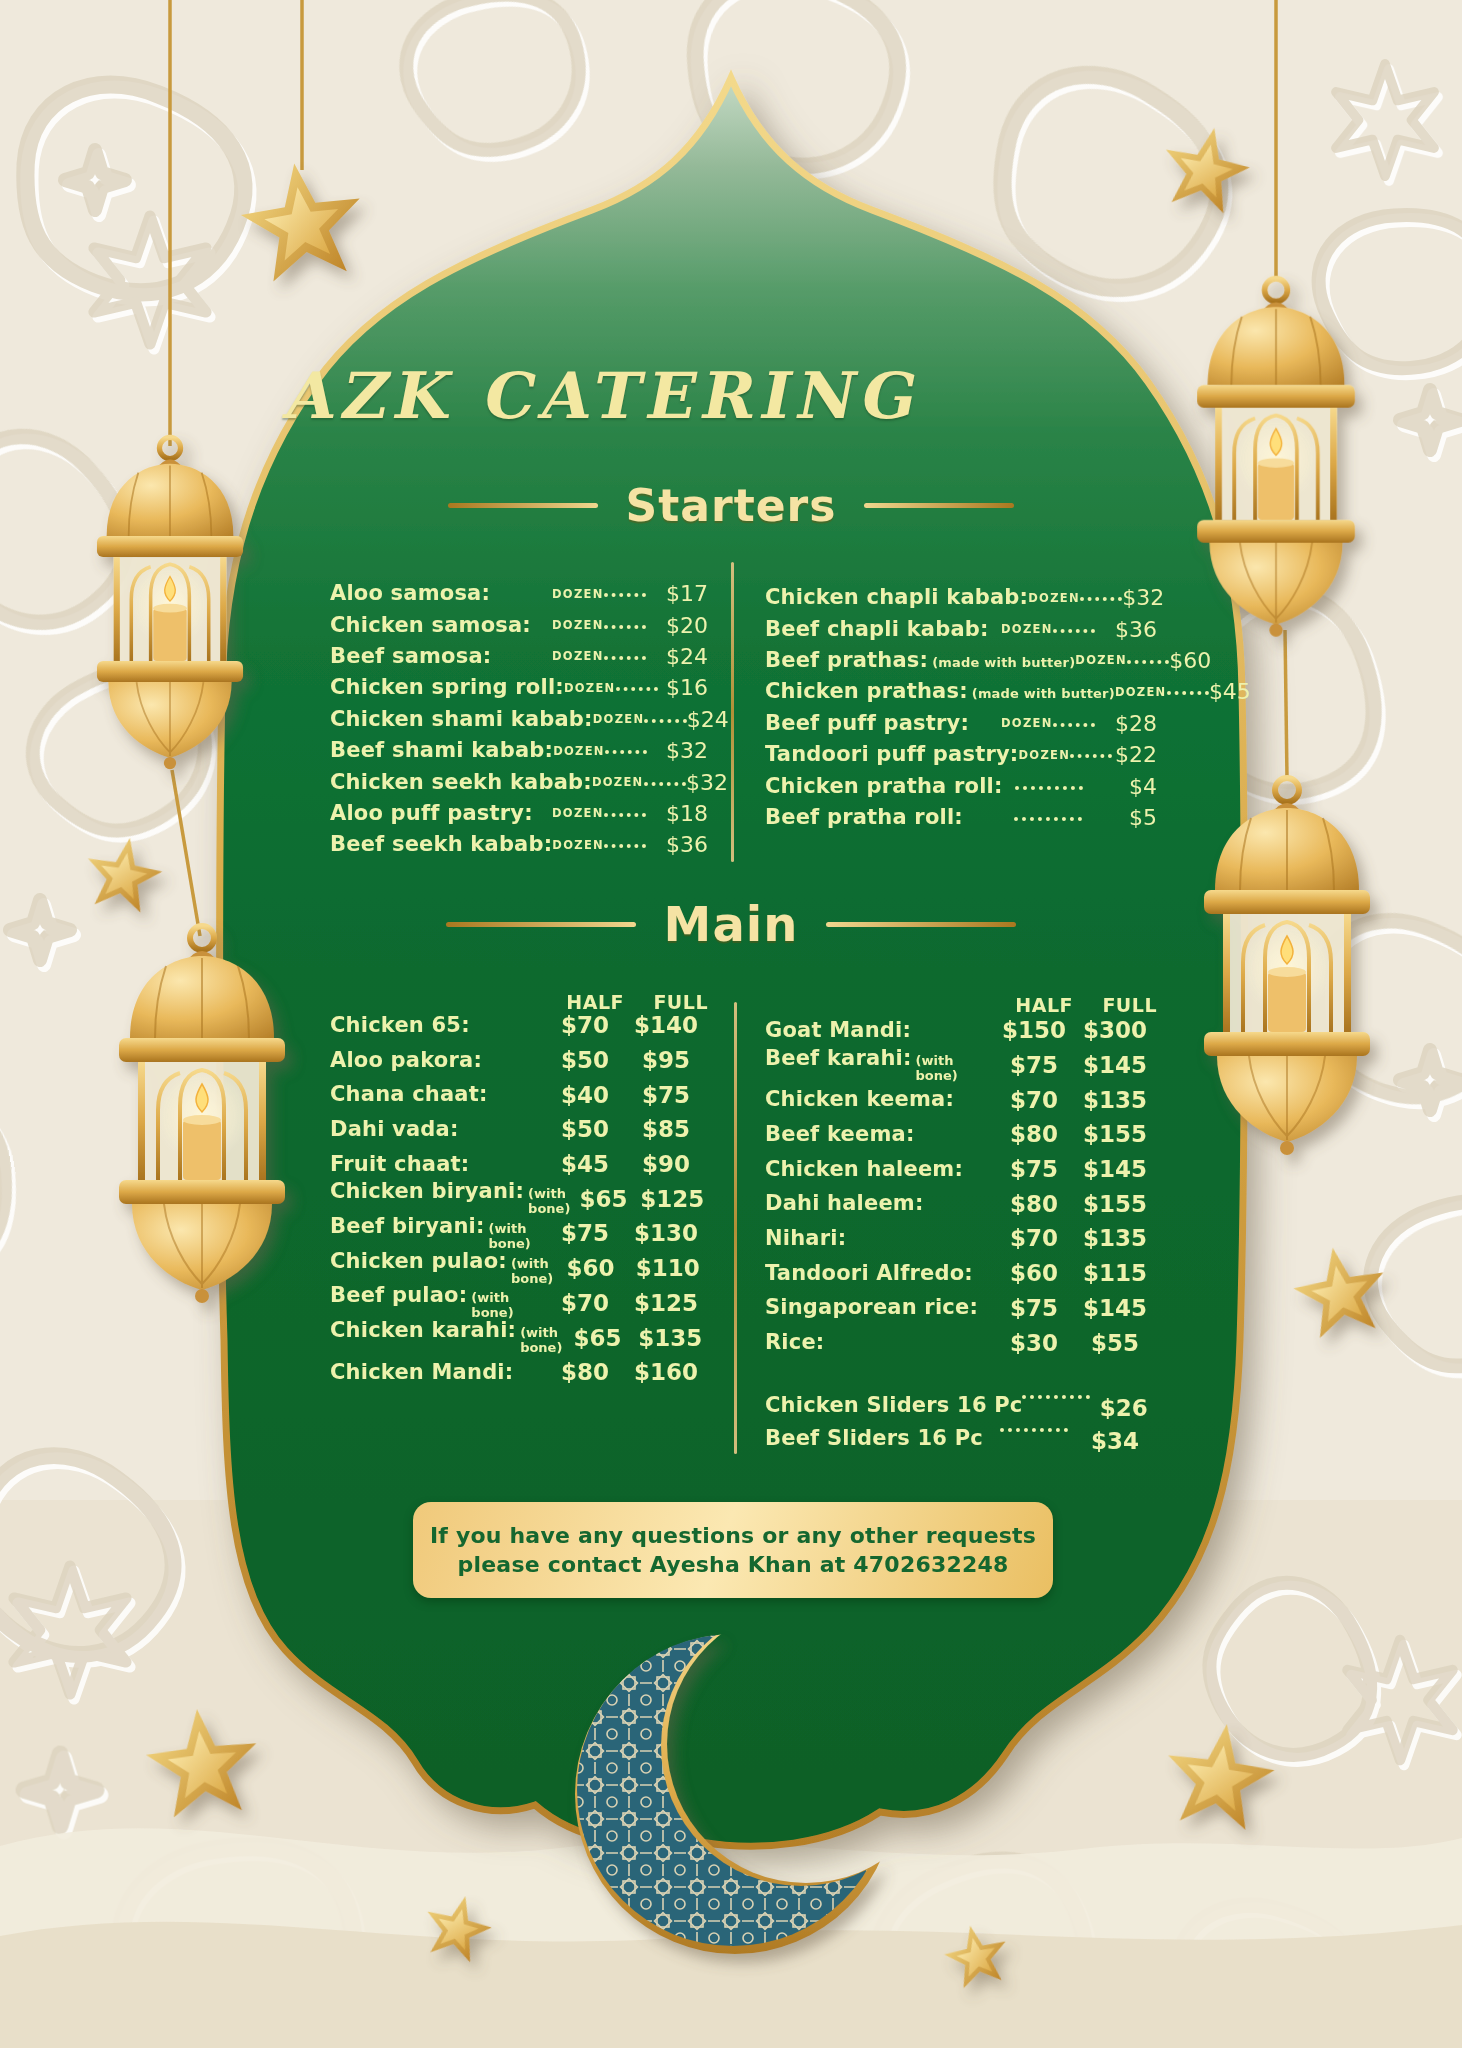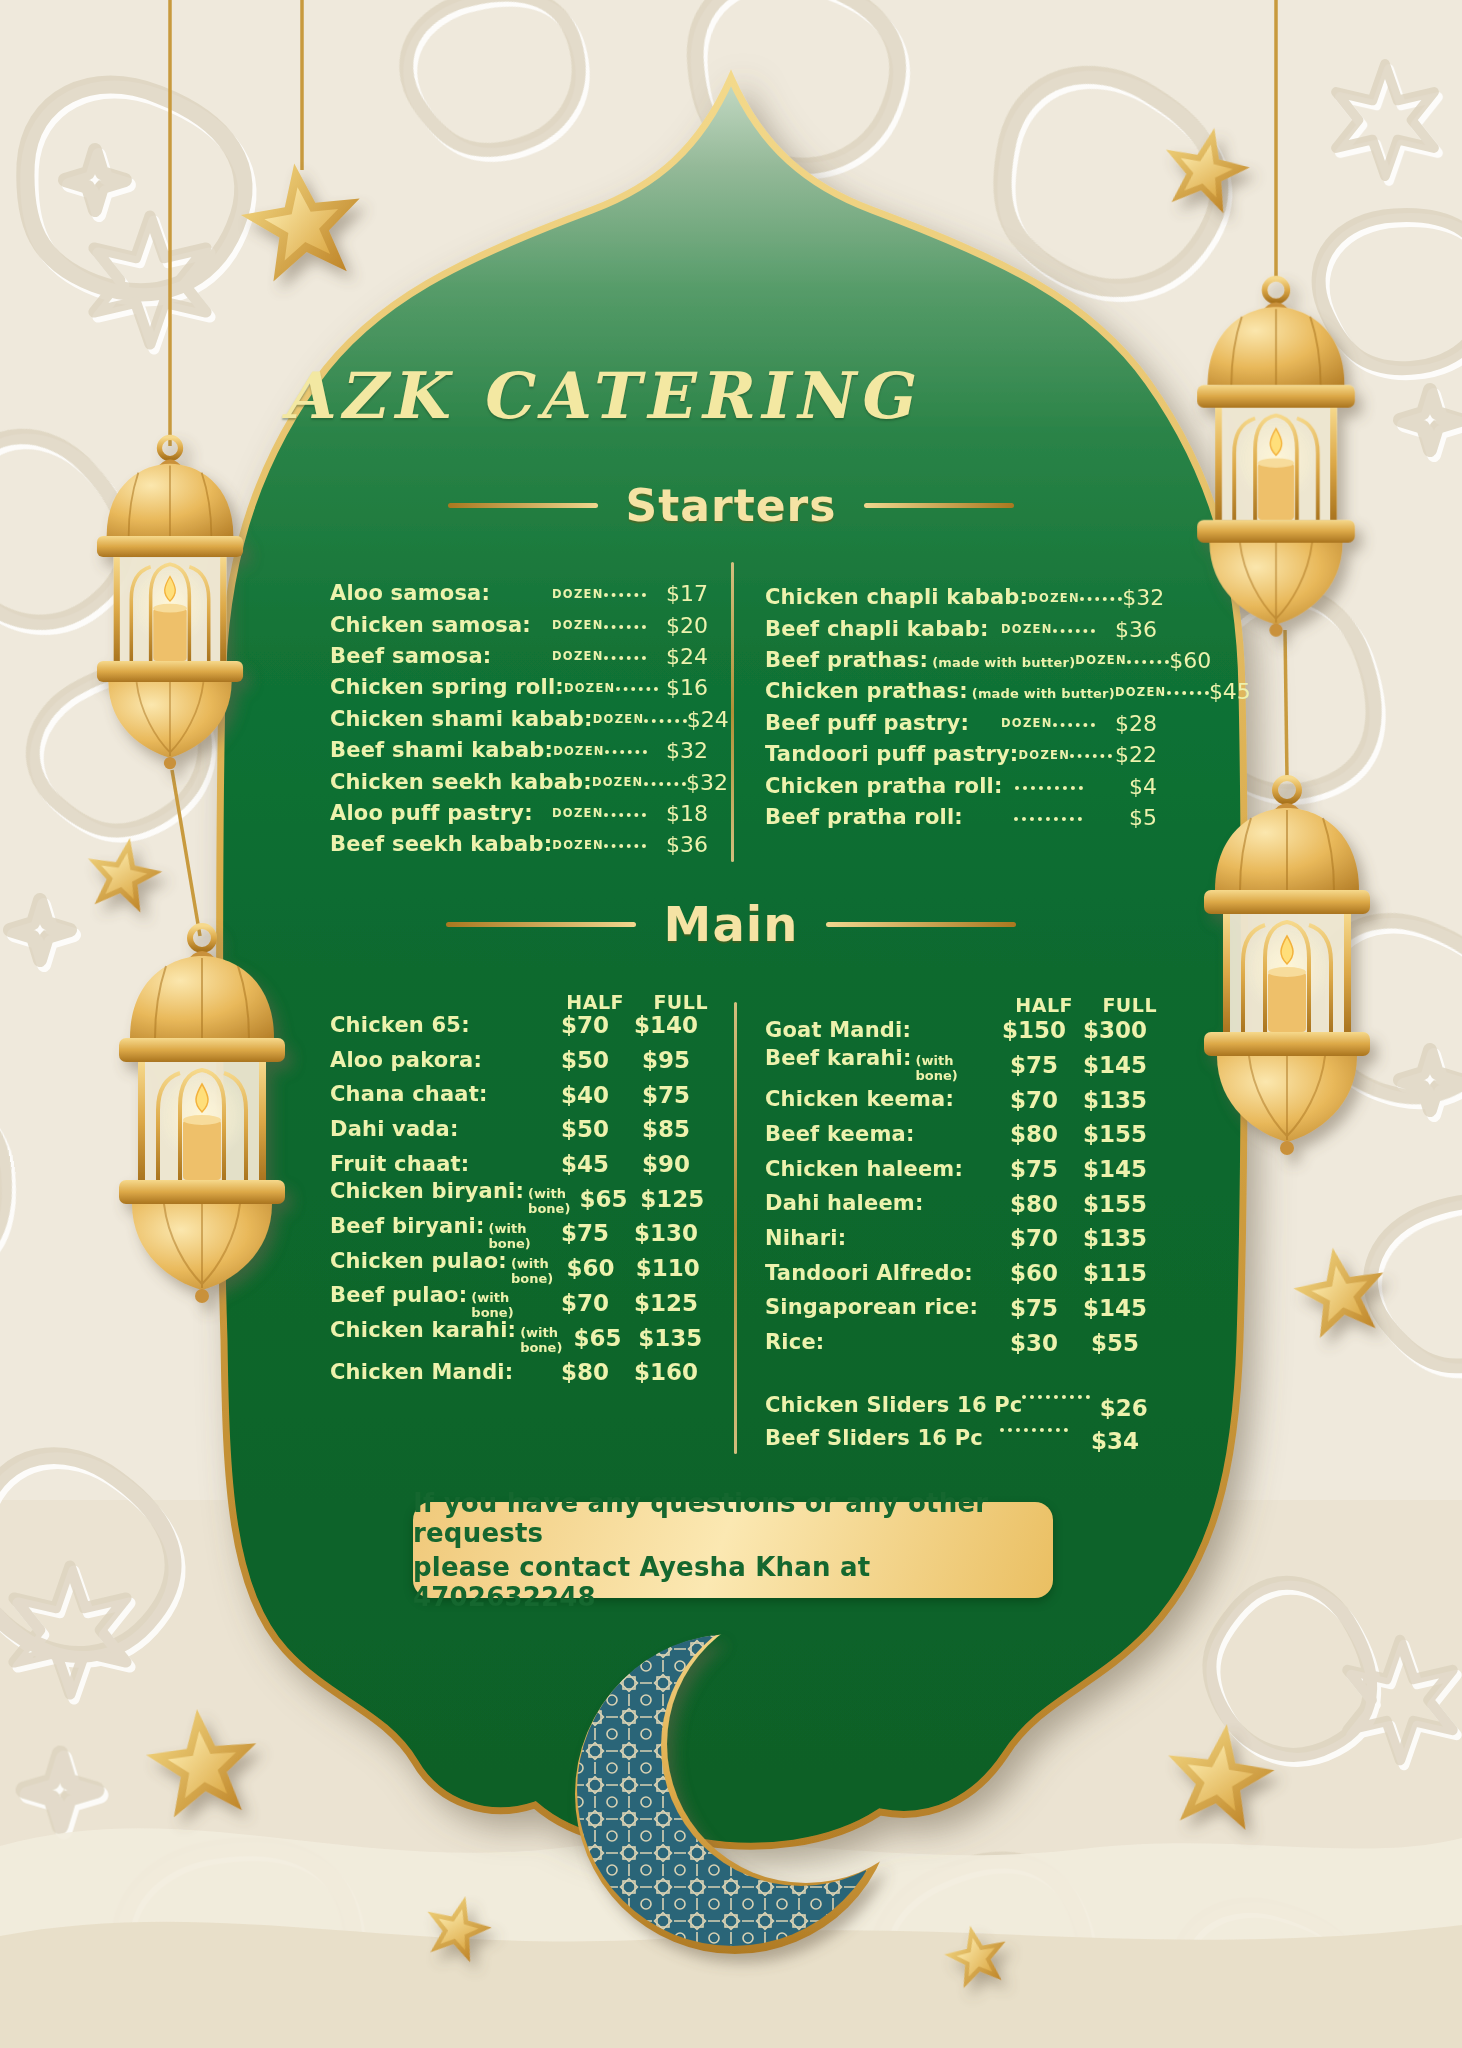--- a/index.html
+++ b/index.html
@@ -61,21 +61,21 @@
 
   .vdivider{position:absolute;width:2.5px;background:linear-gradient(180deg,#e8c887,#c39437,#e8c887);
     opacity:.9;border-radius:2px;}
   .d1{left:731px;top:562px;height:300px;}
   .d2{left:734px;top:1002px;height:452px;}
 
   .contact{position:absolute;left:413px;top:1502px;width:640px;height:96px;
     border-radius:18px;background:linear-gradient(110deg,#f0c97a 0%,#fbe8b2 48%,#eabf62 100%);
     box-shadow:0 4px 10px rgba(0,40,10,.35);
     display:flex;flex-direction:column;align-items:center;justify-content:center;gap:4px;}
-  .contact div{font-weight:800;font-size:26px;color:#15672f;letter-spacing:.2px;}
+  .contact div{font-weight:800;font-size:22px;color:#15672f;letter-spacing:.2px;}
 </style>
 </head>
 <body>
 
 <div class="page">
 
   <svg class="layer" viewBox="0 0 1462 2048" aria-hidden="true">
     <defs>
       <path id="blob1" fill="none" d="M10 80 C0 30 40 -5 95 2 C150 8 185 35 178 85 C172 132 135 160 85 155 C38 150 20 125 10 80 Z"></path>
       <path id="star8" fill="none" d="M0 -80 L18 -28 L70 -40 L38 0 L70 40 L18 28 L0 80 L-18 28 L-70 40 L-38 0 L-70 -40 L-18 -28 Z"></path>

